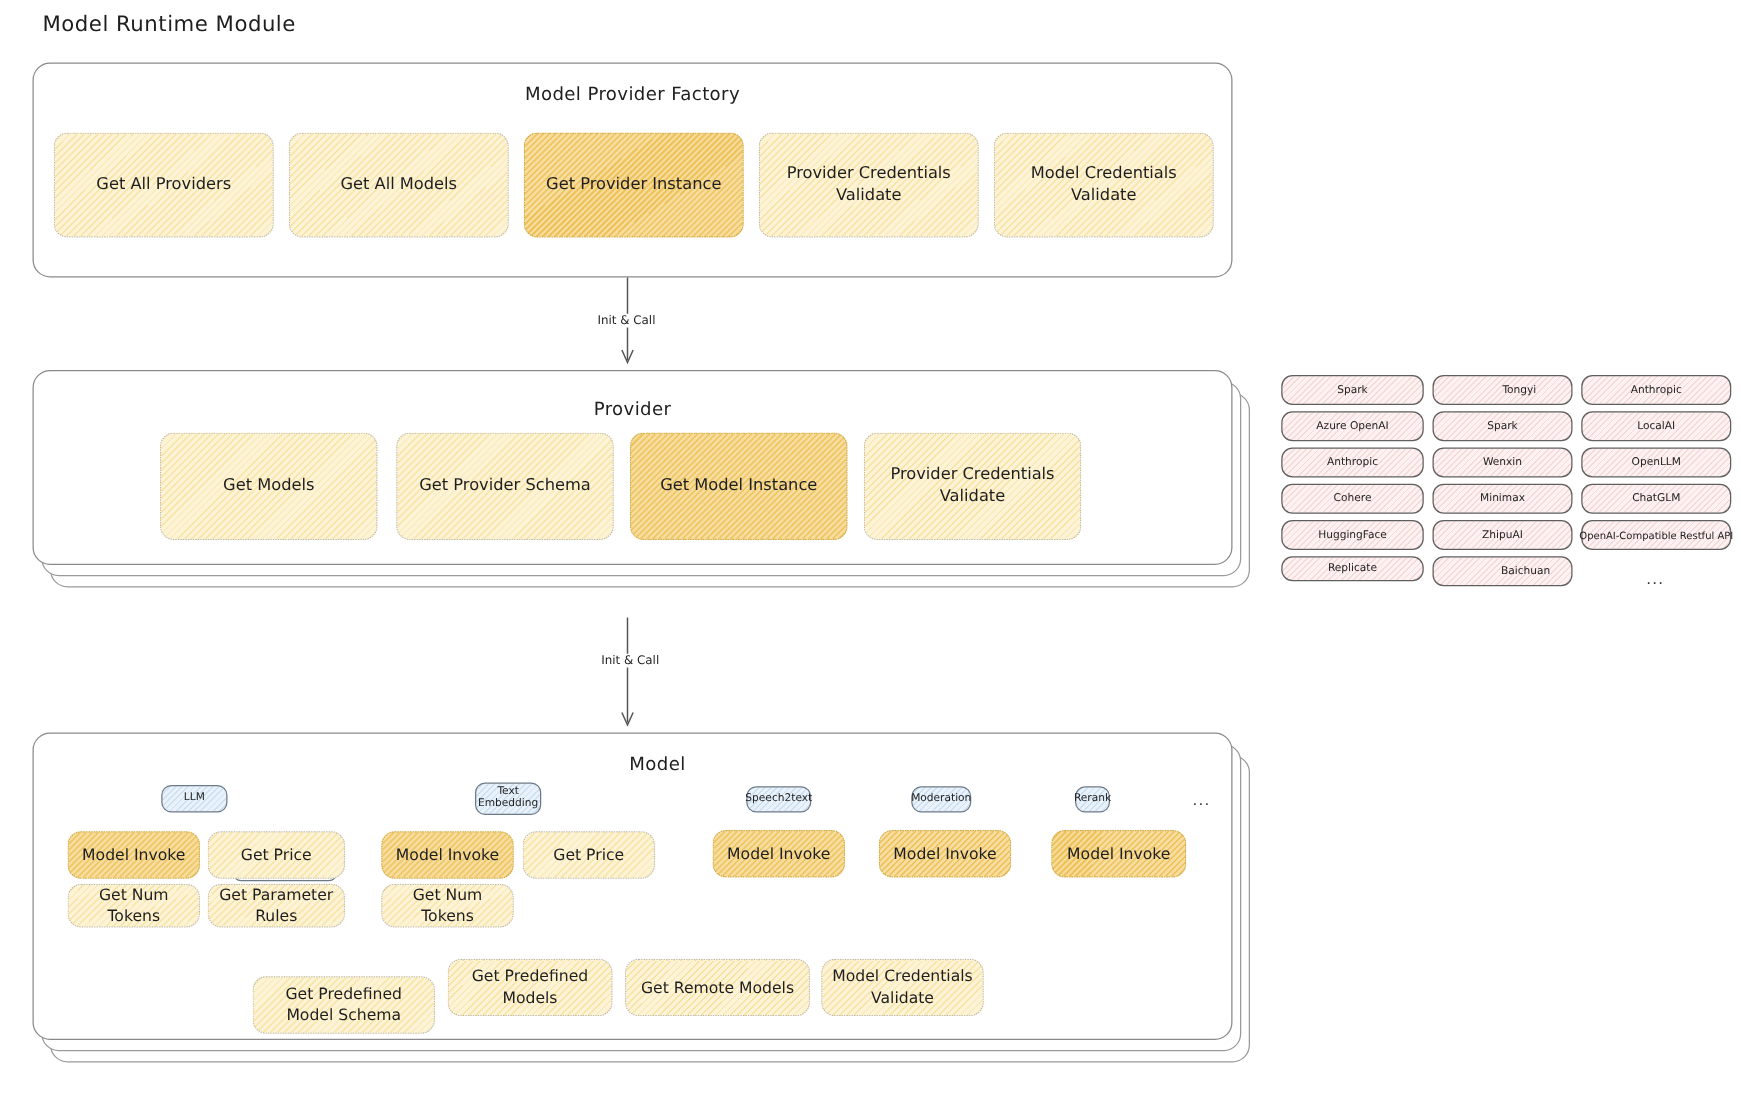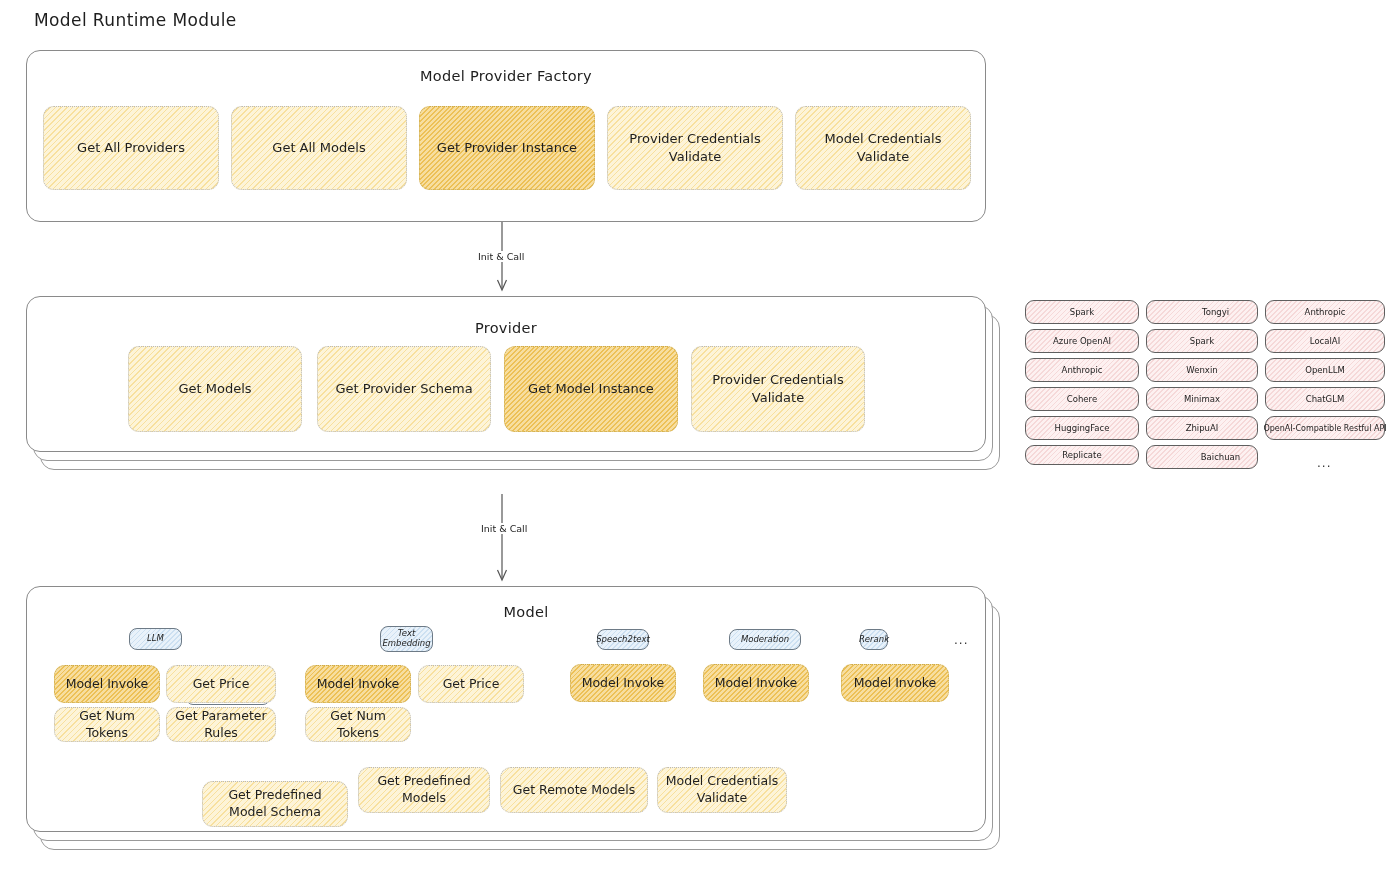--- a/index.html
+++ b/index.html
@@ -111,21 +111,20 @@
     line-height: 1.15;
     color: #1e1e1e;
     background-color: #e9f2fa;
     background-image: repeating-linear-gradient(
         -45deg,
         rgba(150, 190, 225, 0.35) 0px,
         rgba(150, 190, 225, 0.35) 1px,
         rgba(255, 255, 255, 0) 1px,
         rgba(255, 255, 255, 0) 3.5px);
     padding: 1px 3px;
-    font-style: italic;
   }
   .pill {
     position: absolute;
     box-sizing: border-box;
     border: 1.2px solid #6d7a86;
     border-radius: 7px;
     display: flex;
     align-items: center;
     justify-content: center;
     text-align: center;
@@ -340,21 +339,21 @@
       <span>Get Num Tokens</span>
     </div>
 
     <div class="badge" style="left:571px; top:43px; width:52px; height:21px;">
       <span>Speech2text</span>
     </div>
     <div class="fbox hl sm" style="left:544px; top:78px; width:106px; height:38px;">
       <span>Model Invoke</span>
     </div>
 
-    <div class="badge" style="left:703px; top:43px; width:72px; height:21px;">
+    <div class="badge" style="left:703px; top:43px; width:48px; height:21px;">
       <span>Moderation</span>
     </div>
     <div class="fbox hl sm" style="left:677px; top:78px; width:106px; height:38px;">
       <span>Model Invoke</span>
     </div>
 
     <div class="badge" style="left:834px; top:43px; width:28px; height:21px;text-align:center;">
       <span>Rerank</span>
     </div>
     <div class="fbox hl sm" style="left:815px; top:78px; width:108px; height:38px;">

